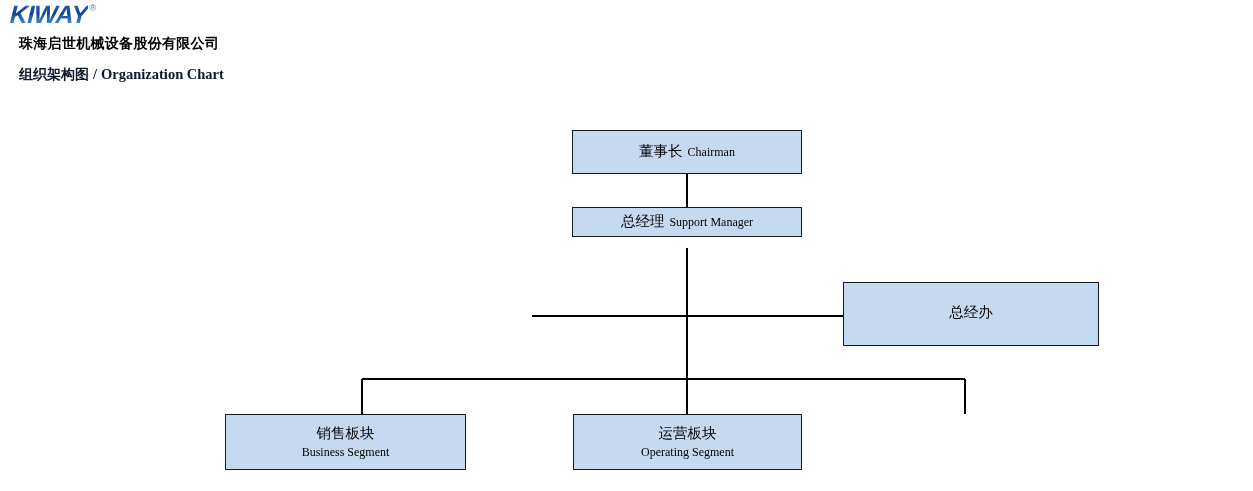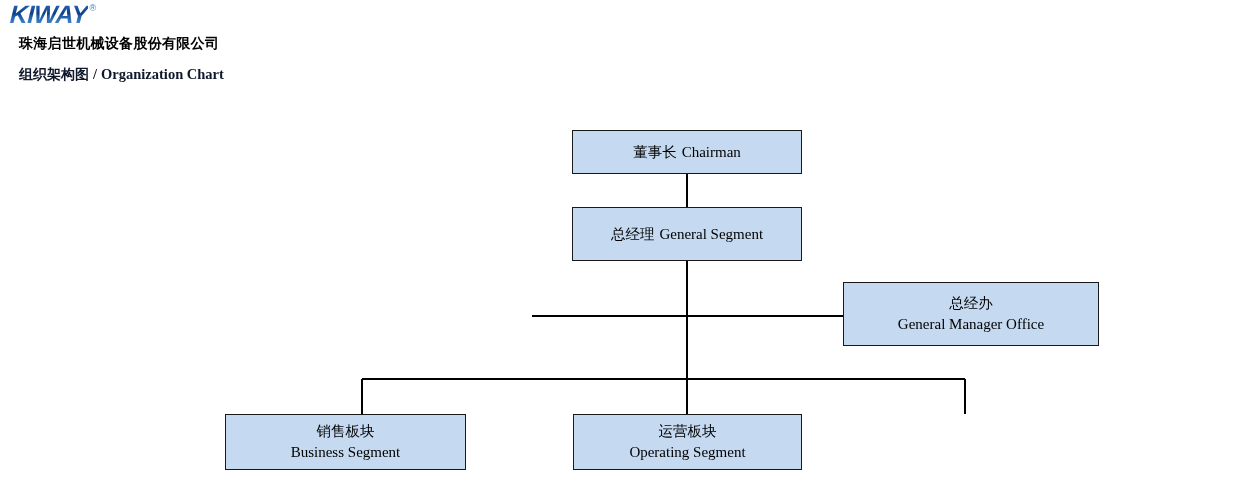--- a/index.html
+++ b/index.html
@@ -115,37 +115,37 @@
     line-height: 1.24;
   }
   .node-box .label-cn {
     font-family: "DejaVu Sans", "Liberation Sans", sans-serif;
     font-size: 14.5px;
     color: #000000;
     display: block;
   }
   .node-box .label-en {
     font-family: "Liberation Serif", "DejaVu Serif", serif;
-    font-size: 15px;
+    font-size: 12px;
     color: #000000;
     display: block;
   }
   
   .node-box.inline-node .line {
     display: flex;
     align-items: baseline;
     justify-content: center;
     gap: 5px;
     white-space: nowrap;
   }
   .node-box.stacked-node .label-cn { margin-bottom: 2px; }
 
   
   #node-chairman     { left: 572px;  top: 114px; width: 230px; height: 44px; }
-  #node-gm           { left: 572px;  top: 191px; width: 230px; height: 54px; }
+  #node-gm           { left: 572px;  top: 191px; width: 230px; height: 30px; }
   #node-qmc          { left: 272px;  top: 266px; width: 260px; height: 52px; }
   #node-gmo          { left: 843px;  top: 266px; width: 256px; height: 64px; }
   #node-business     { left: 225px;  top: 398px; width: 241px; height: 56px; }
   #node-operating    { left: 573px;  top: 398px; width: 229px; height: 56px; }
   #node-support      { left: 883px;  top: 398px; width: 274px; height: 56px; }
 </style>
 </head>
 <body>
 
 <div id="header-block">
@@ -185,28 +185,27 @@
   <div class="node-box inline-node" id="node-chairman">
     <div class="line">
       <span class="label-cn">董事长</span>
       <span class="label-en">Chairman</span>
     </div>
   </div>
 
   <div class="node-box inline-node" id="node-gm">
     <div class="line">
       <span class="label-cn">总经理</span>
-      <span class="label-en">General Segment</span>
+      <span class="label-en">Support Manager</span>
     </div>
   </div>
 
 
   <div class="node-box stacked-node" id="node-gmo">
     <span class="label-cn">总经办</span>
-    <span class="label-en">General Manager Office</span>
   </div>
 
   <div class="node-box stacked-node" id="node-operating">
     <span class="label-cn">运营板块</span>
     <span class="label-en">Operating Segment</span>
   </div>
 
   <div class="node-box stacked-node" id="node-business">
     <span class="label-cn">销售板块</span>
     <span class="label-en">Business Segment</span>

